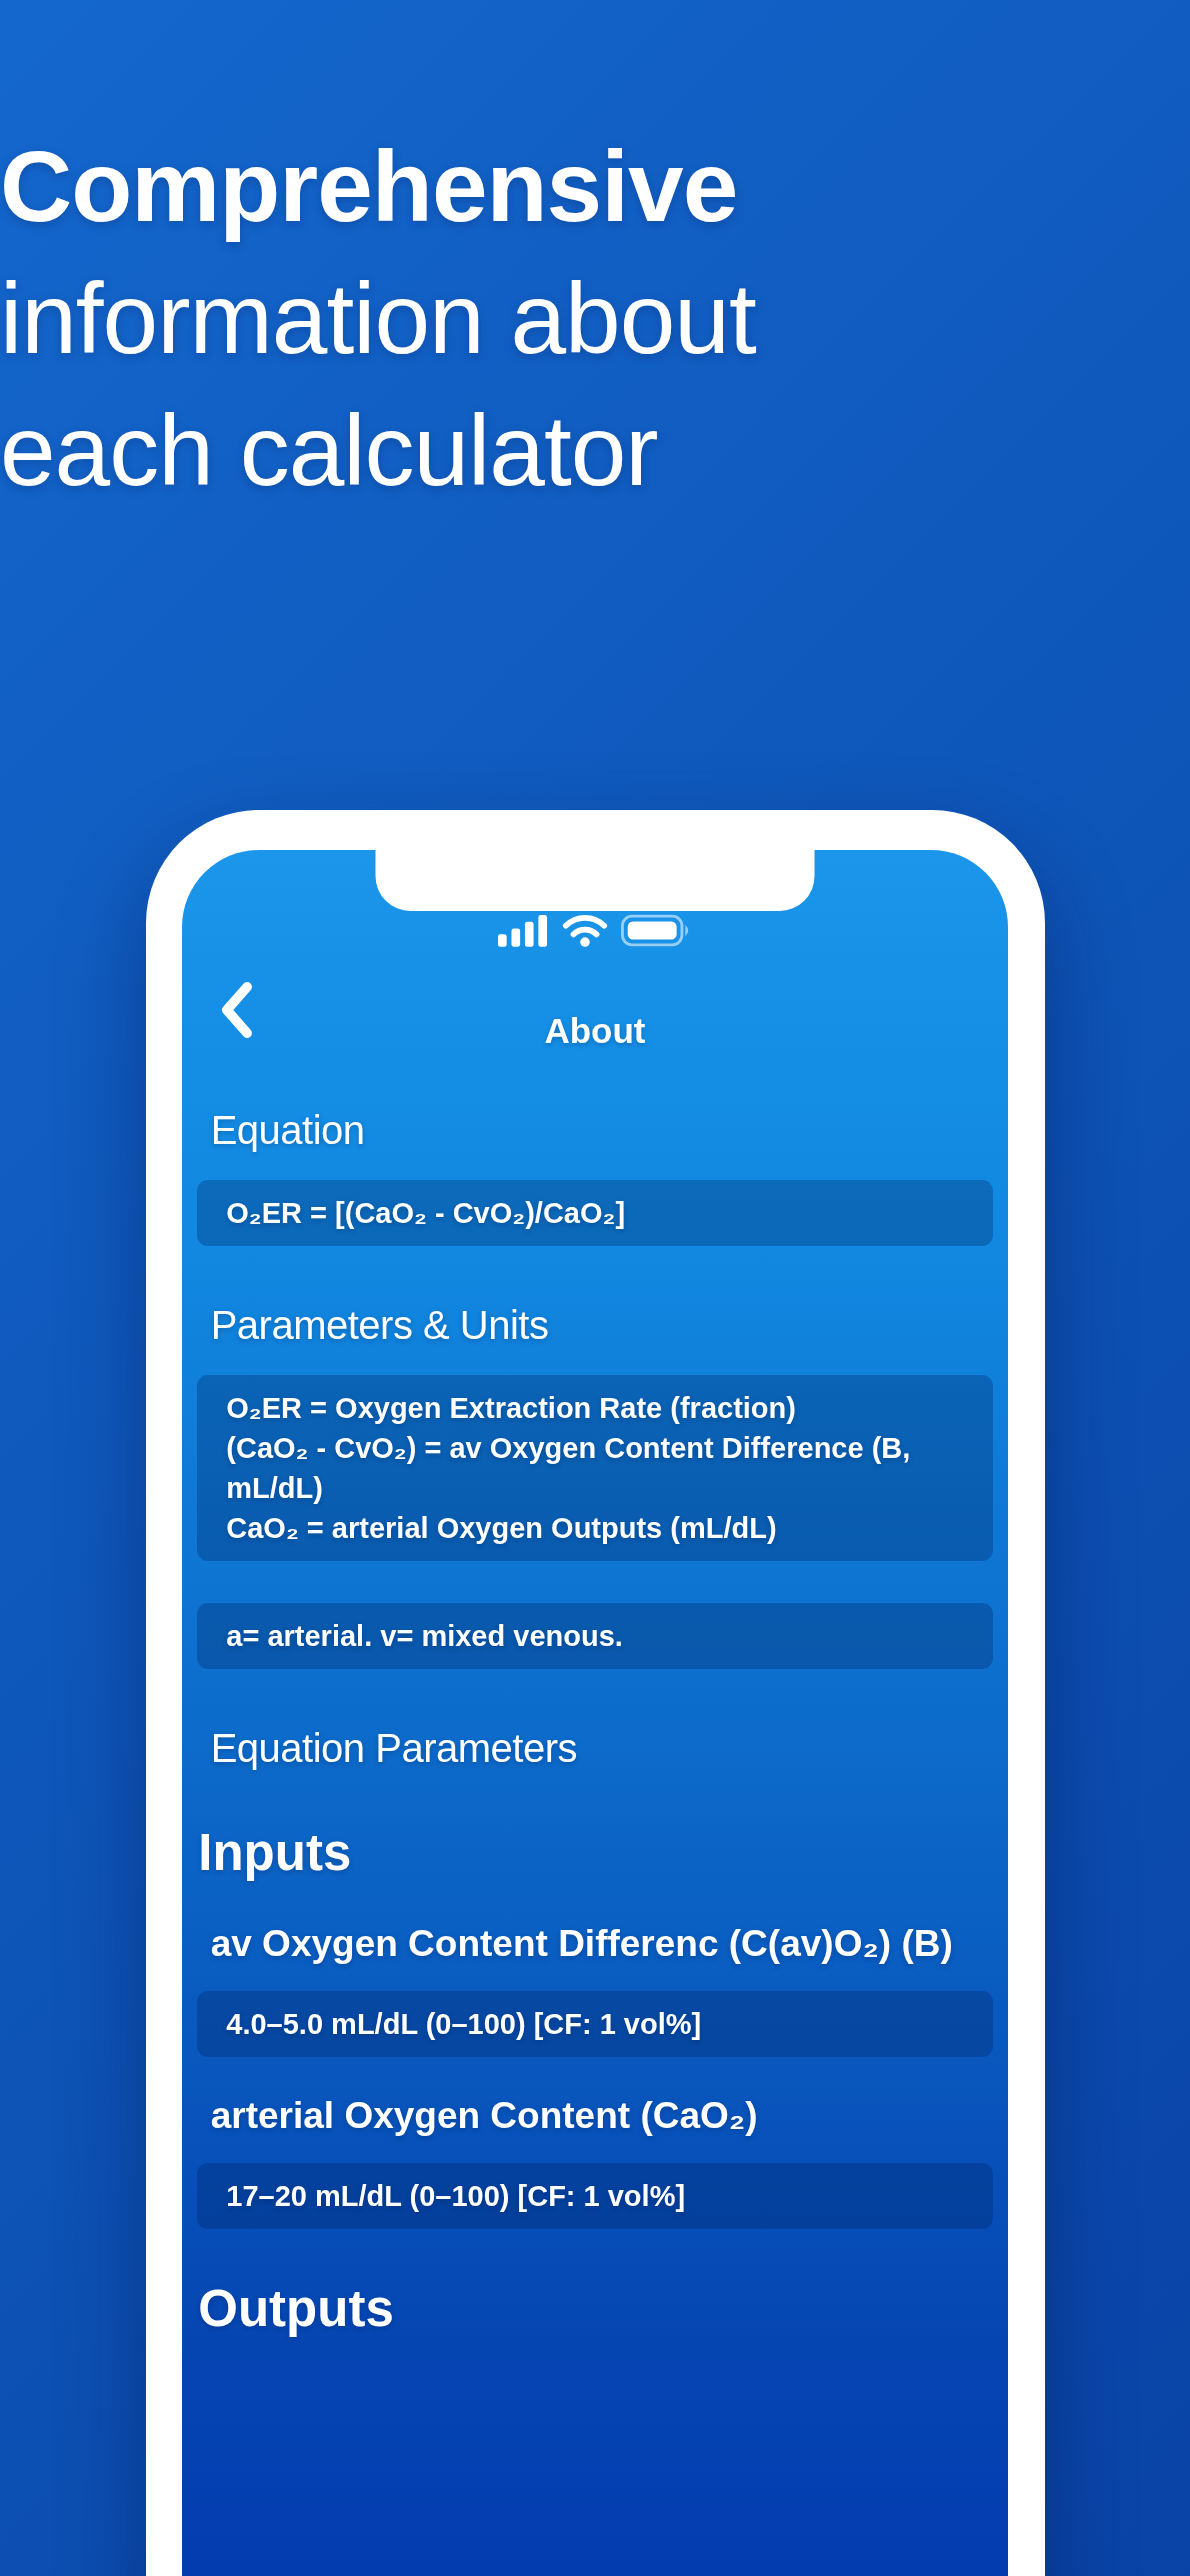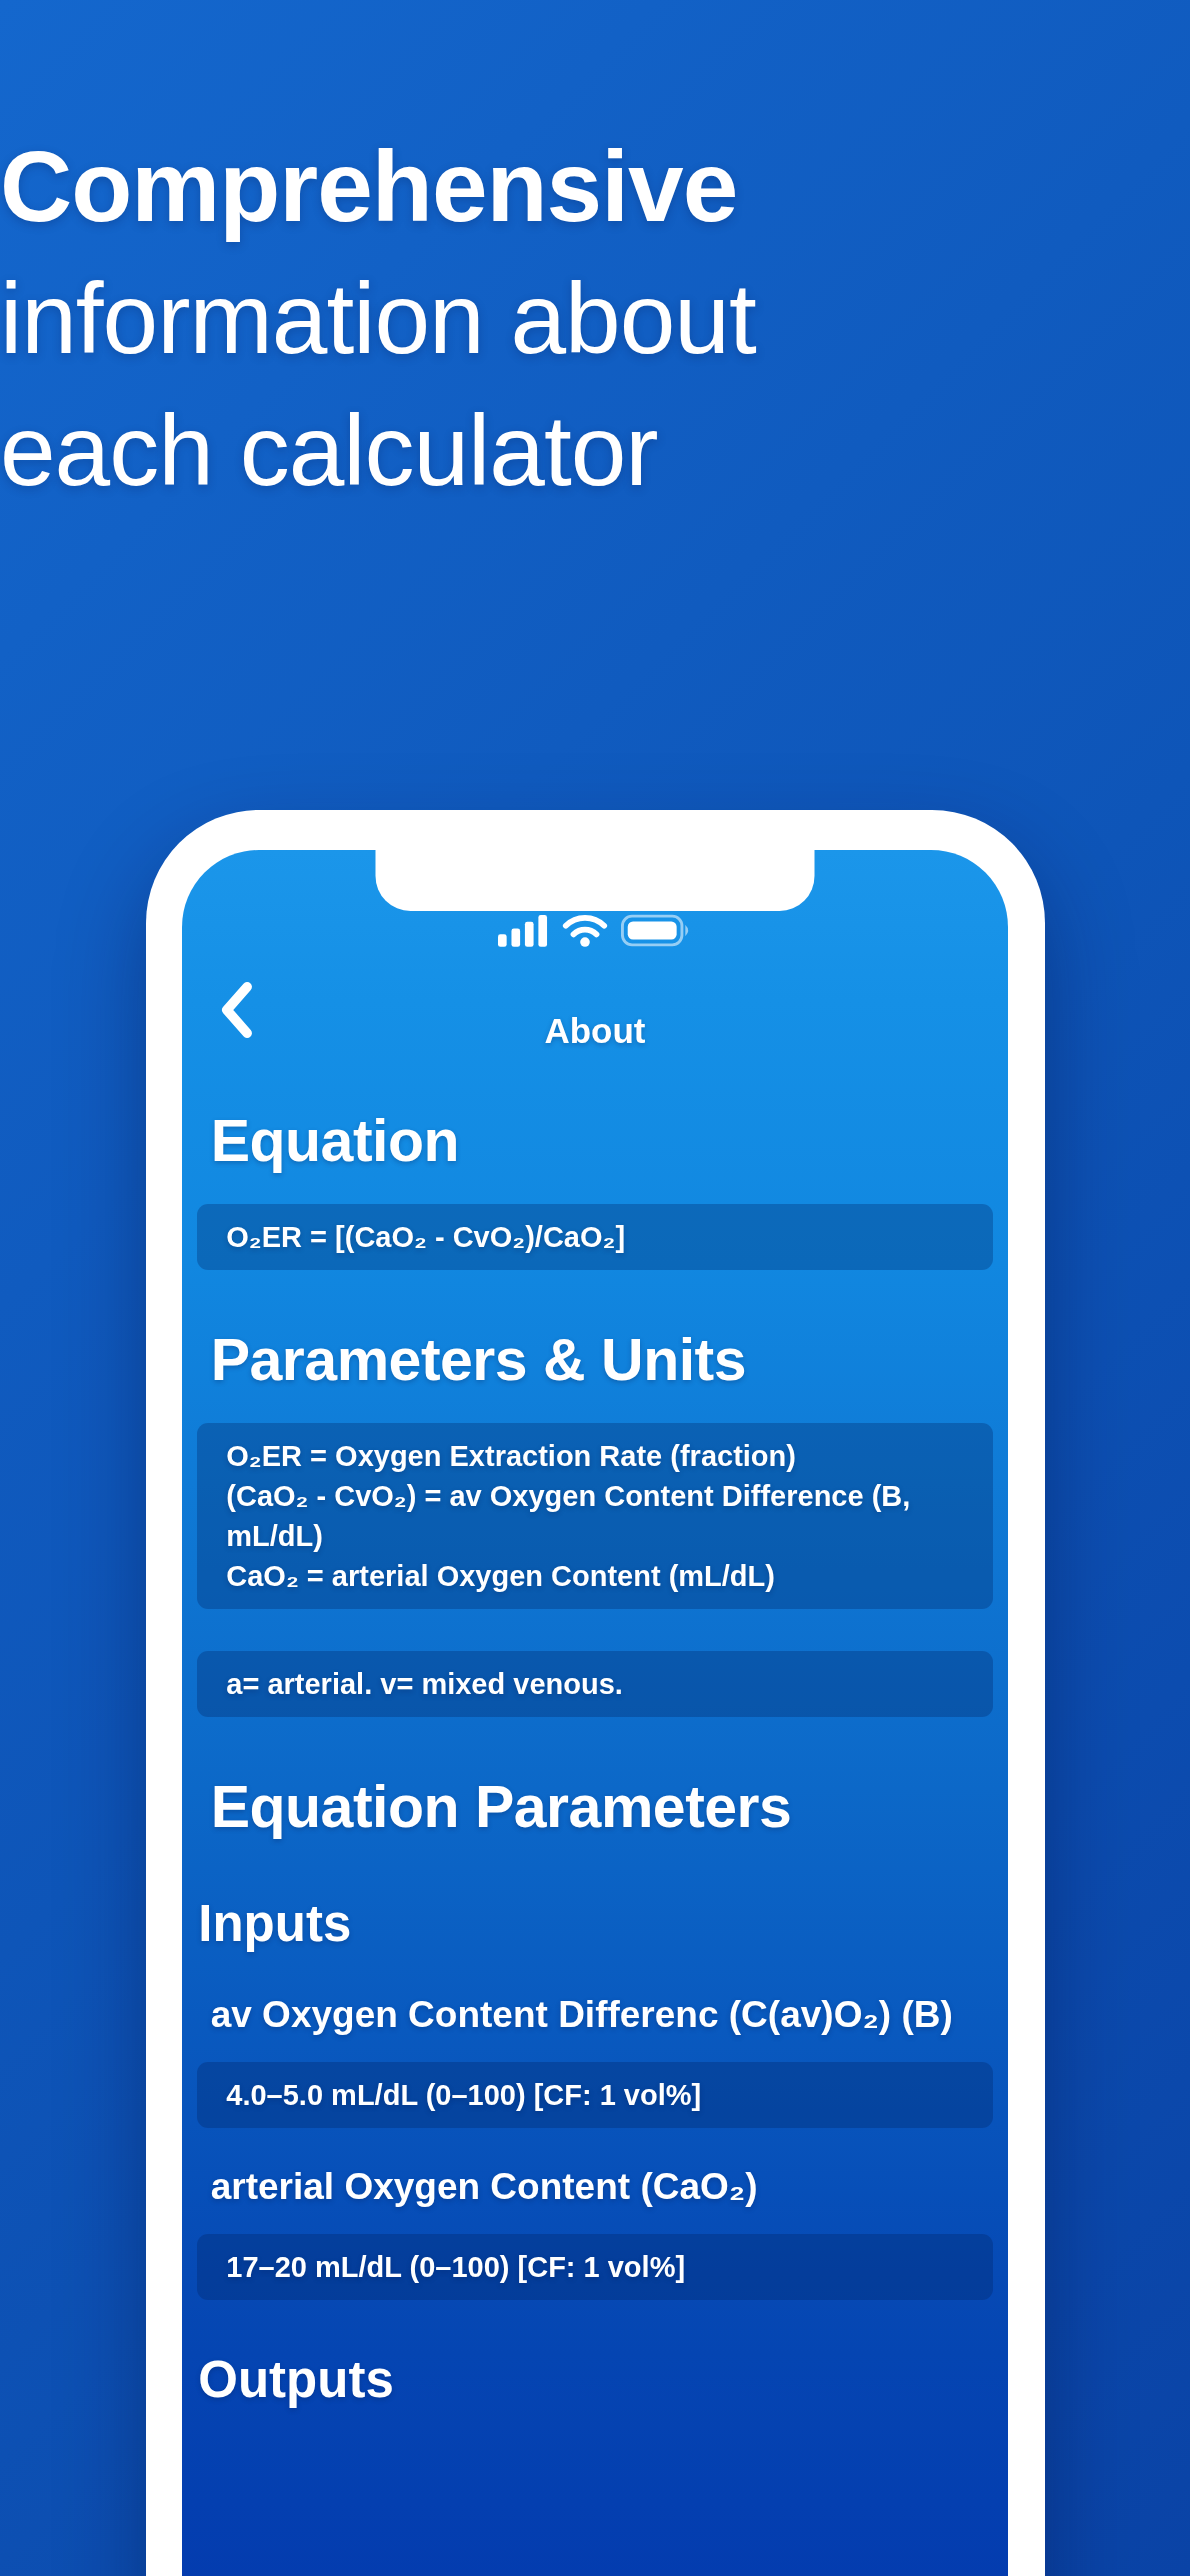--- a/index.html
+++ b/index.html
@@ -48,21 +48,21 @@
     display:flex;align-items:flex-end;justify-content:center;
   }
   .back{
     position:absolute;left:38px;top:50%;transform:translateY(-50%);
     width:35px;height:56px;cursor:pointer;display:flex;align-items:center;
   }
   .nav-title{font-size:35px;font-weight:700;}
   
   .content{padding:0 15.3px;}
   h2.section{
-    font-size:59px;font-weight:700;line-height:1.25;letter-spacing:-0.5px;
+    font-size:40px;font-weight:400;line-height:1.25;letter-spacing:-0.5px;
     margin:54px 13.4px 25px;color:#fff;
   }
   h3.sub{
     font-size:51px;font-weight:700;line-height:1.25;
     margin:48px 1px 35px;color:#fff;
   }
   .chip{
     background:rgba(1,32,95,.30);border-radius:11px;
     padding:13px 29px;font-size:29px;font-weight:600;line-height:1.38;
   }
@@ -115,21 +115,21 @@
 
     <div class="content">
 
       <h2 class="section">Equation</h2>
       <div class="chip">O₂ER = [(CaO₂ - CvO₂)/CaO₂]</div>
 
       <h2 class="section">Parameters &amp; Units</h2>
       <div class="chip">
         <div>O₂ER = Oxygen Extraction Rate (fraction)</div>
         <div>(CaO₂ - CvO₂) = av Oxygen Content Difference (B, mL/dL)</div>
-        <div>CaO₂ = arterial Oxygen Content (mL/dL)</div>
+        <div>CaO₂ = arterial Oxygen Outputs (mL/dL)</div>
       </div>
       <div class="chip">a= arterial. v= mixed venous.</div>
 
       <h2 class="section">Equation Parameters</h2>
 
       <h3 class="sub">Inputs</h3>
 
       <div class="param-label">av Oxygen Content Differenc (C(av)O₂) (B)</div>
       <div class="chip range">4.0–5.0 mL/dL (0–100) [CF: 1 vol%]</div>
 

